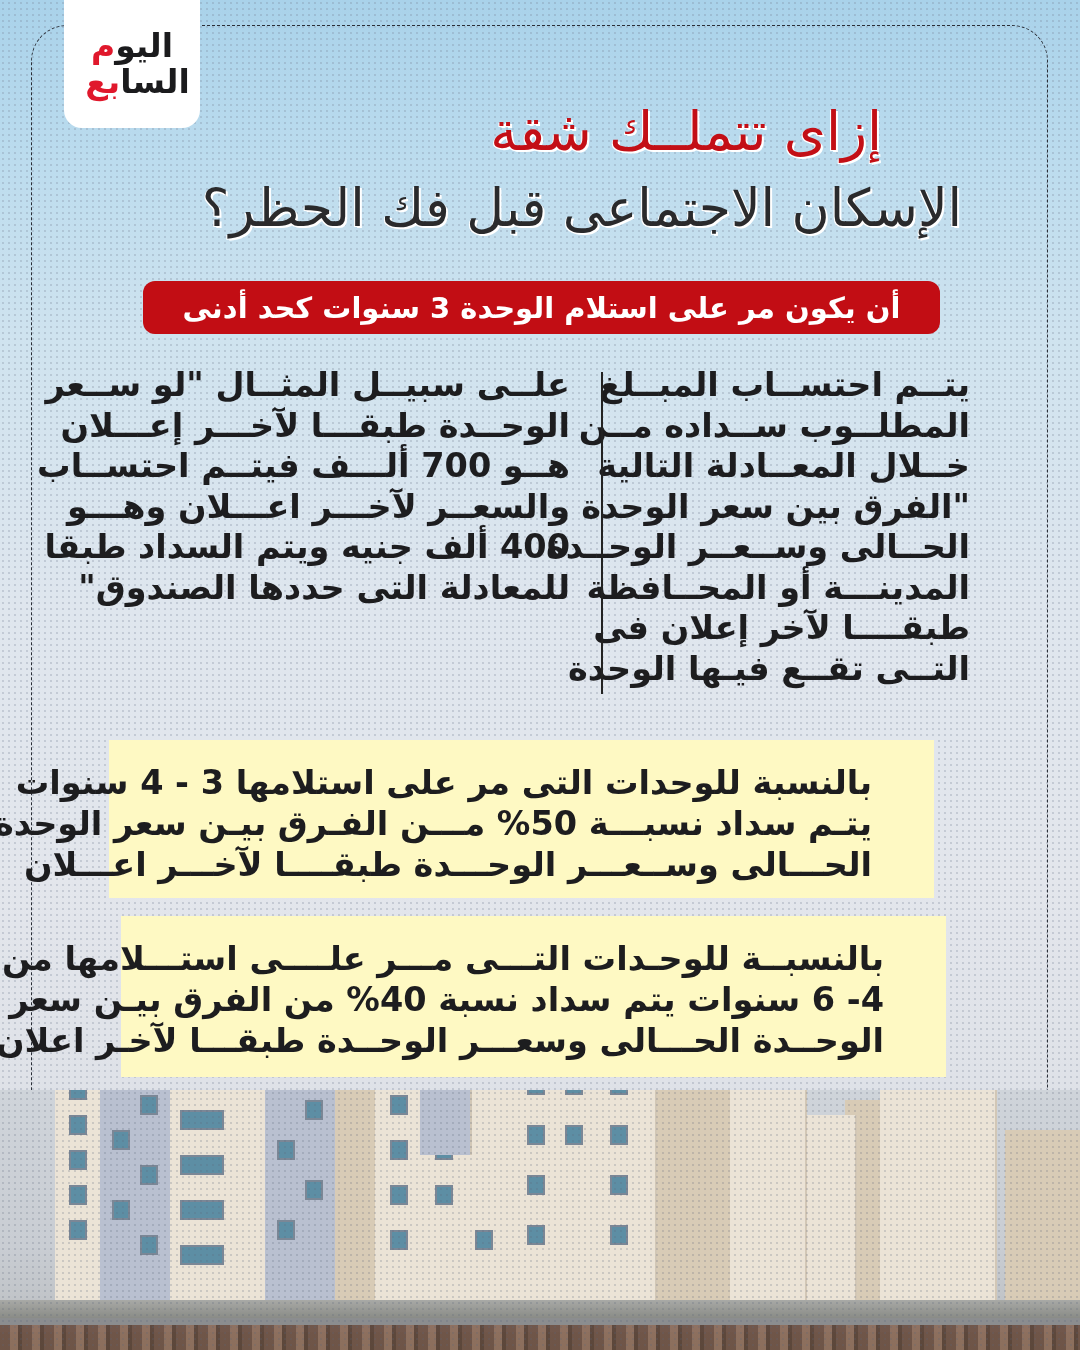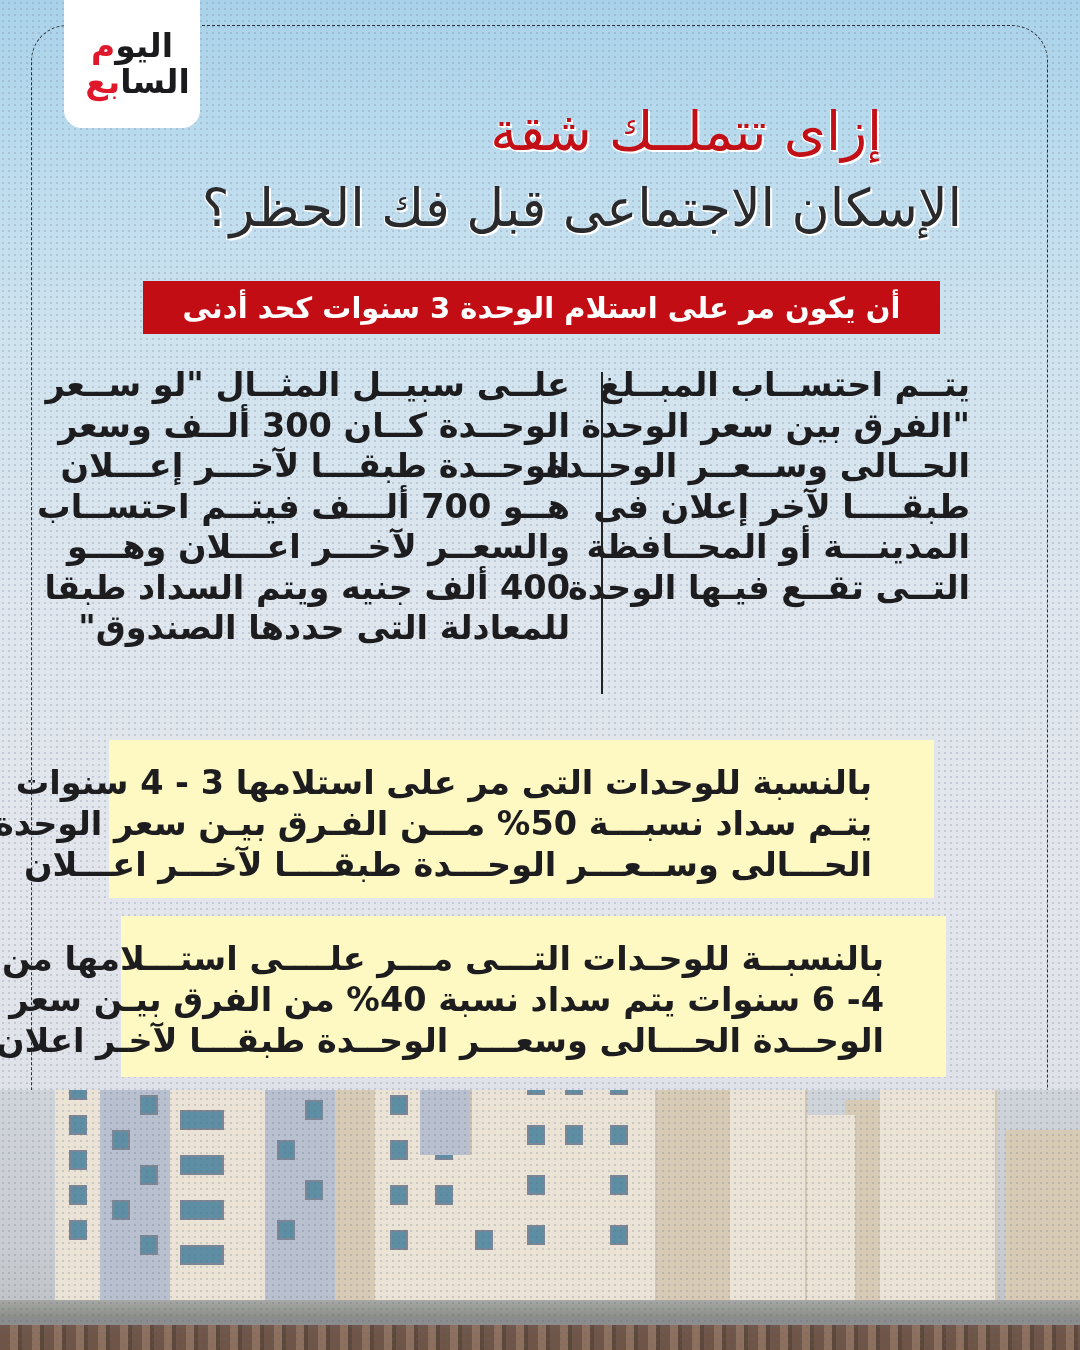--- a/index.html
+++ b/index.html
@@ -35,21 +35,21 @@
     font-weight: 400; white-space: nowrap;
     text-shadow: 2px 2px 0 #ffffff, -1px 1px 0 #fff;
   }
   .title1 { top: 100px; font-size: 54px; color: #c30f16; right: 198px; }
   .title2 { top: 178px; font-size: 52px; color: #2a2a2c; right: 118px; }
 
   .banner {
     position: absolute; left: 143px; top: 281px; width: 797px; height: 53px;
     background: #c20d14; color: #fff; direction: rtl;
     display: flex; align-items: center; justify-content: center;
-    font-weight: 700; font-size: 29px;
+    font-weight: 700; font-size: 29px; border-radius: 12px;
   }
 
   .col {
     position: absolute; top: 365px; direction: rtl; text-align: justify;
     text-align-last: justify;
     font-weight: 900; color: #1d1d1f; font-size: 33.5px; line-height: 40.5px;
   }
   .col-right { left: 630px; width: 340px; }
   .col-left  { left: 114px; width: 456px; }
   .col p { margin: 0; white-space: nowrap; text-align-last: justify; text-align: justify; display: block; }
@@ -98,32 +98,33 @@
 
 <div class="title1">إزاى تتملــك شقة</div>
 <div class="title2">الإسكان الاجتماعى قبل فك الحظر؟</div>
 
 <div class="banner">
   <span>أن يكون مر على استلام الوحدة 3 سنوات كحد أدنى</span>
 </div>
 
 <div class="col col-right">
   <p>يتــم احتســاب المبــلغ</p>
+  <p>المطلــوب ســداده مــن</p>
+  <p>خــلال المعــادلة التالية</p>
   <p>"الفرق بين سعر الوحدة</p>
   <p>الحــالى وســعــر الوحــدة</p>
+  <p>المدينـــة أو المحــافظة</p>
   <p>طبقــــا لآخر إعلان فى</p>
-  <p>المدينـــة أو المحــافظة</p>
   <p>التــى تقــع فيـها الوحدة</p>
 </div>
 
 <div class="divider"></div>
 
 <div class="col col-left">
   <p>علــى سبيــل المثــال "لو ســعر</p>
-  <p>الوحــدة كــان 300 ألــف وسعر</p>
   <p>الوحــدة طبقـــا لآخـــر إعـــلان</p>
   <p>هــو 700 ألـــف فيتــم احتســاب</p>
   <p>والسعــر لآخـــر اعـــلان وهـــو</p>
   <p>400 ألف جنيه ويتم السداد طبقا</p>
   <p>للمعادلة التى حددها الصندوق"</p>
 </div>
 
 <div class="box box1">
   <p>بالنسبة للوحدات التى مر على استلامها 3 - 4 سنوات</p>
   <p>يتـم سداد نسبـــة 50% مـــن الفـرق بيـن سعر الوحدة</p>

